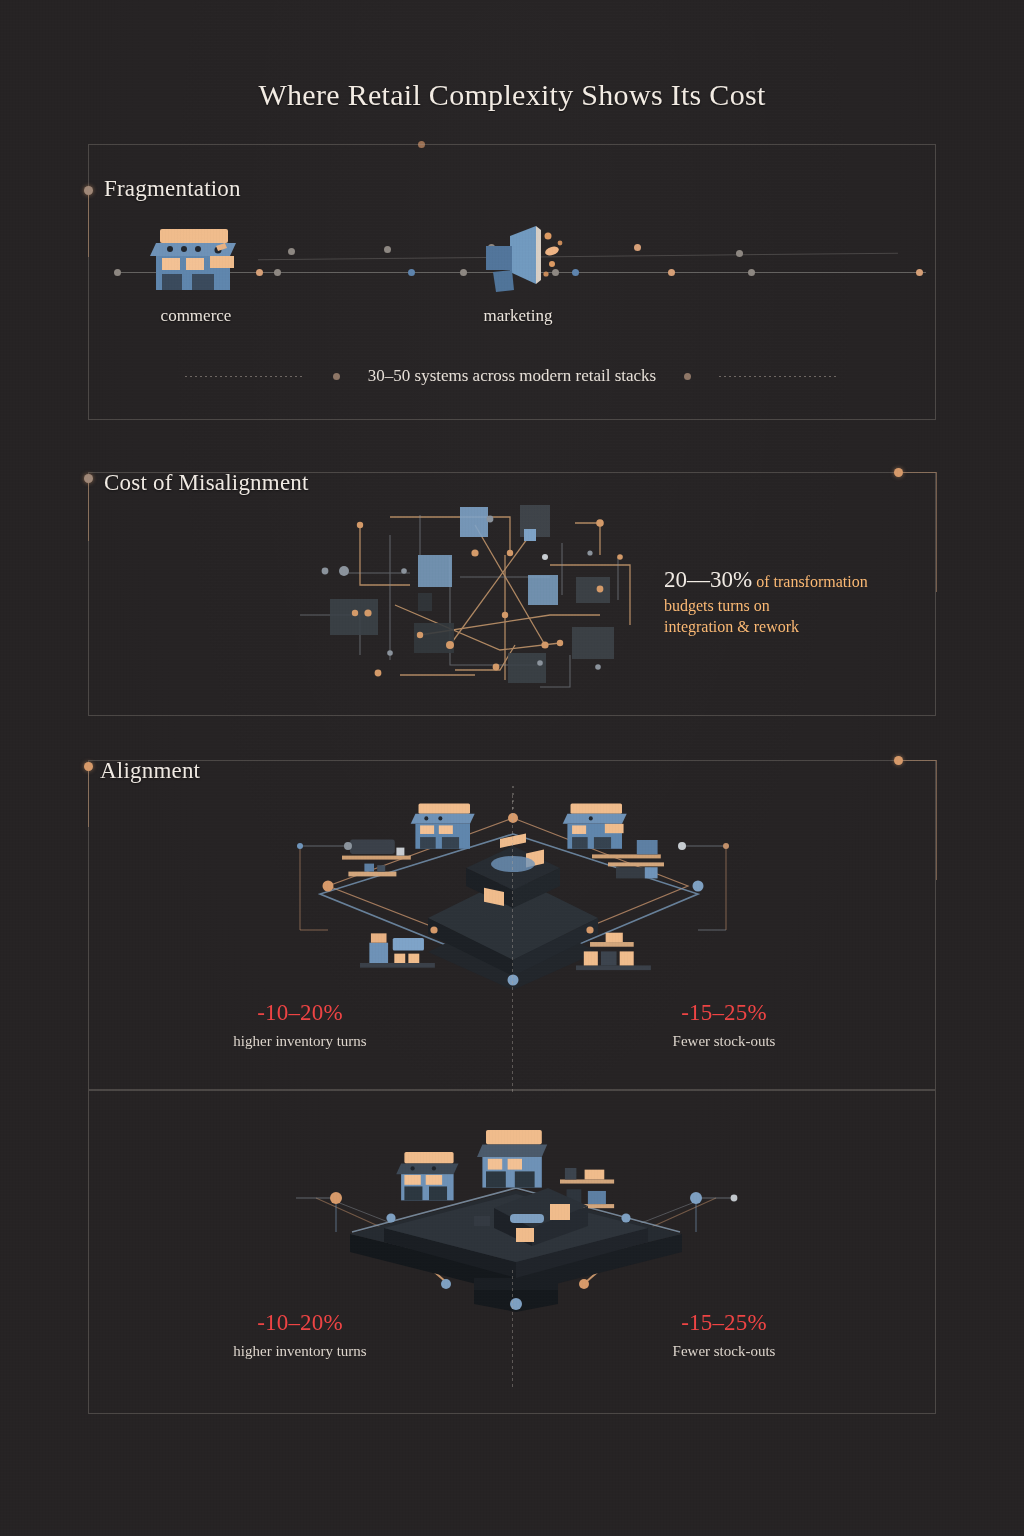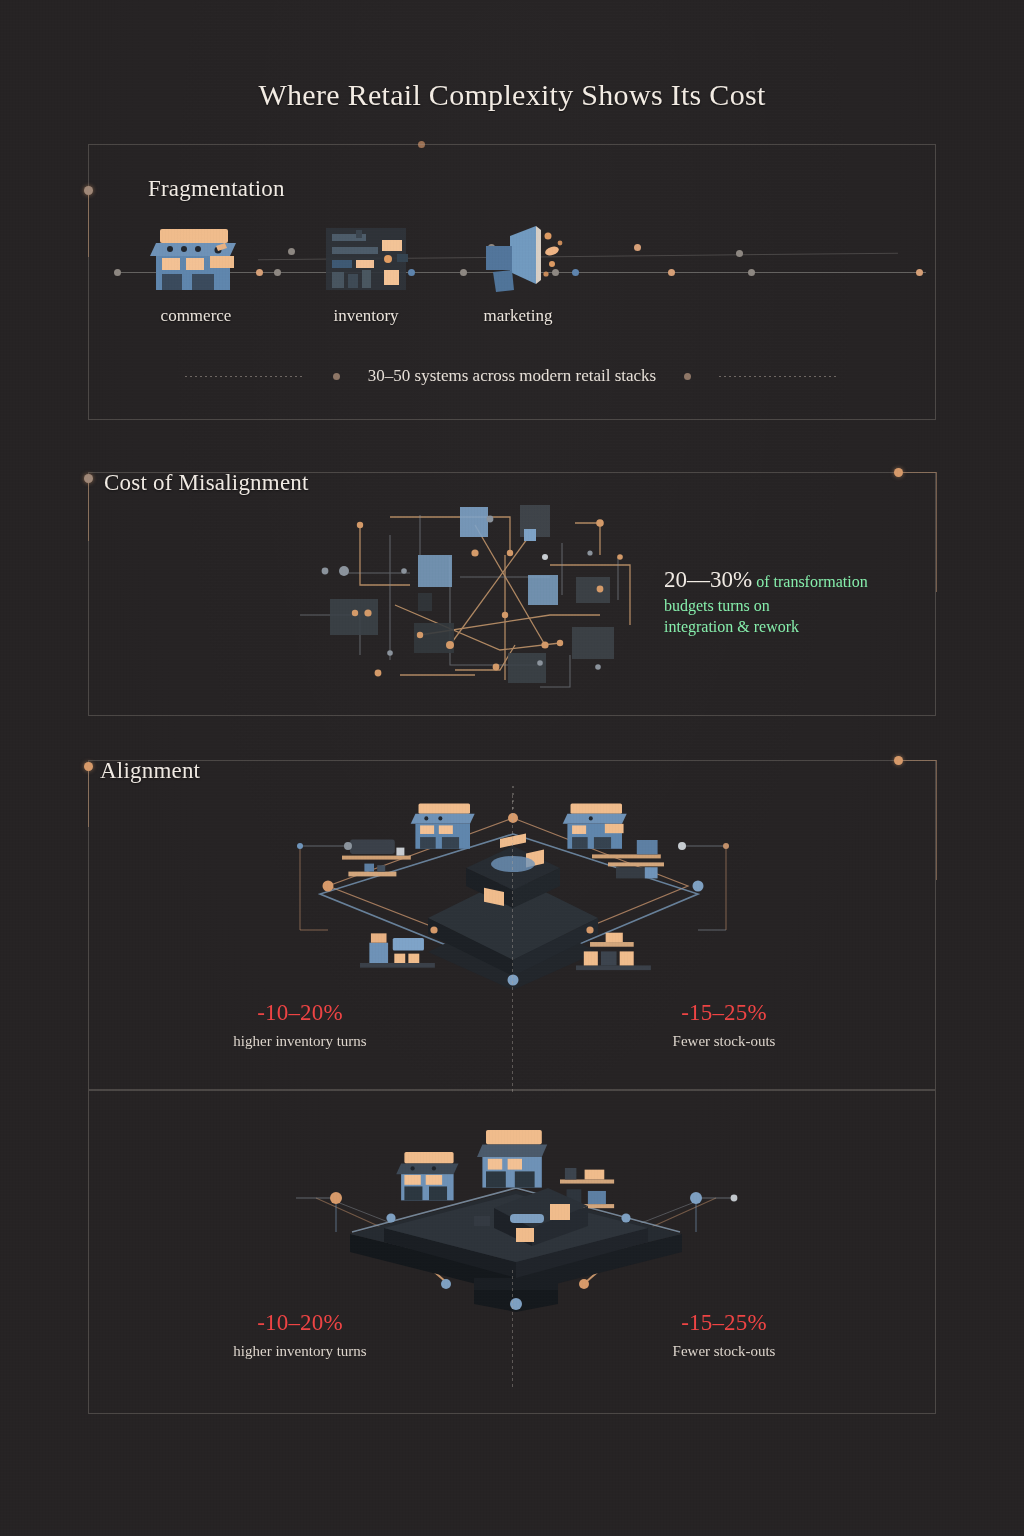--- a/index.html
+++ b/index.html
@@ -50,21 +50,21 @@
   .connector-h{
     position:absolute; height:1px; background:rgba(188,146,112,.55);
   }
   .top-tick{
     position:absolute; width:7px; height:7px; border-radius:50%;
     background:#9a6f52;
   }
 
   
   #frag-panel{ left:88px; top:144px; width:848px; height:276px; }
-  #frag-title{ left:104px; top:176px;margin-left:44px; }
+  #frag-title{ left:104px; top:176px; }
 
   .frag-row{ position:absolute; left:0; top:78px; width:848px; height:110px; }
   .frag-item{ position:absolute; width:140px; text-align:center; }
   .frag-icon{ position:relative; height:76px; }
   .frag-label{
     margin-top:8px; font-size:17px; color:#ece5dd; white-space:nowrap;
     text-shadow:0 1px 2px rgba(0,0,0,.6);
   }
   .wire{
     position:absolute; height:1px; background:rgba(175,172,168,.45); top:50px;
@@ -89,21 +89,21 @@
   }
   .cap-dot{ width:7px; height:7px; border-radius:50%; background:#8e7666; flex:0 0 auto; }
 
   
   #mis-panel{ left:88px; top:472px; width:848px; height:244px; }
   #mis-title{ left:104px; top:470px; }
   #mis-stat{
     position:absolute; left:664px; top:565px; width:260px; line-height:1.32;
   }
   .stat-big{ font-size:23px; color:#f2ece5;text-align:center; }
-  .stat-sub{ font-size:16px; color:#86efac; }
+  .stat-sub{ font-size:16px; color:#fdba74; }
 
   
   #align-panel-a{ left:88px; top:760px; width:848px; height:330px; }
   #align-panel-b{ left:88px; top:1090px; width:848px; height:324px; }
   #align-title{ left:100px; top:758px; }
 
   .metric-row{ position:absolute; width:100%; display:flex; }
   .metric{ flex:1; text-align:center; }
   .metric-value{ font-size:23px; color:#ef4444; letter-spacing:.2px; }
   .metric-label{ font-size:15px; color:#ded6cd; margin-top:7px; }
@@ -162,40 +162,20 @@
           <circle cx="44" cy="27" r="3" fill="#20262e"></circle>
           <circle cx="58" cy="27" r="3" fill="#20262e"></circle>
           <circle cx="72" cy="27" r="3" fill="#20262e"></circle>
           <circle cx="92" cy="28" r="3.5" fill="#1f252d"></circle>
           <path d="M90 24 l9 -3 l2 5 l-9 3 Z" fill="#e7b183"></path>
         </svg>
       </div>
       <div class="frag-label">commerce</div>
     </div>
 
-    <div class="frag-item" style="left:208px; top:0;">
-      <div class="frag-icon">
-        <svg width="140" height="76" viewBox="0 0 140 76">
-          <rect x="30" y="6" width="80" height="62" fill="#2e3339" opacity=".92"></rect>
-          <rect x="36" y="12" width="34" height="7" fill="#4c5b69"></rect>
-          <rect x="36" y="25" width="46" height="7" fill="#4c5b69"></rect>
-          <rect x="36" y="38" width="20" height="8" fill="#3d5873"></rect>
-          <rect x="60" y="38" width="18" height="8" fill="#f2c096"></rect>
-          <rect x="86" y="18" width="20" height="11" fill="#f3c396"></rect>
-          <rect x="88" y="48" width="15" height="15" fill="#f3c396"></rect>
-          <circle cx="92" cy="37" r="4" fill="#e39e62"></circle>
-          <rect x="36" y="50" width="12" height="16" fill="#47545f"></rect>
-          <rect x="52" y="52" width="10" height="14" fill="#3d4954"></rect>
-          <rect x="66" y="48" width="9" height="18" fill="#49565f"></rect>
-          <rect x="101" y="32" width="11" height="8" fill="#33424f"></rect>
-          <rect x="60" y="8" width="6" height="8" fill="#3a444e"></rect>
-        </svg>
-      </div>
-      <div class="frag-label">inventory</div>
-    </div>
 
     <div class="frag-item" style="left:360px; top:0;">
       <div class="frag-icon">
         <svg width="140" height="76" viewBox="0 0 140 76">
           <path d="M62 14 L88 4 L88 62 L62 50 Z" fill="#7099bf"></path>
           <path d="M88 4 L93 8 L93 58 L88 62 Z" fill="#d8cfc5"></path>
           <rect x="38" y="24" width="26" height="24" fill="#50749a"></rect>
           <path d="M45 50 L64 48 L66 68 L48 70 Z" fill="#4e7398"></path>
           <ellipse cx="104" cy="29" rx="7" ry="4" fill="#eeb384" transform="rotate(-18 104 29)"></ellipse>
           <circle cx="100" cy="14" r="3.5" fill="#dd9a62"></circle>

